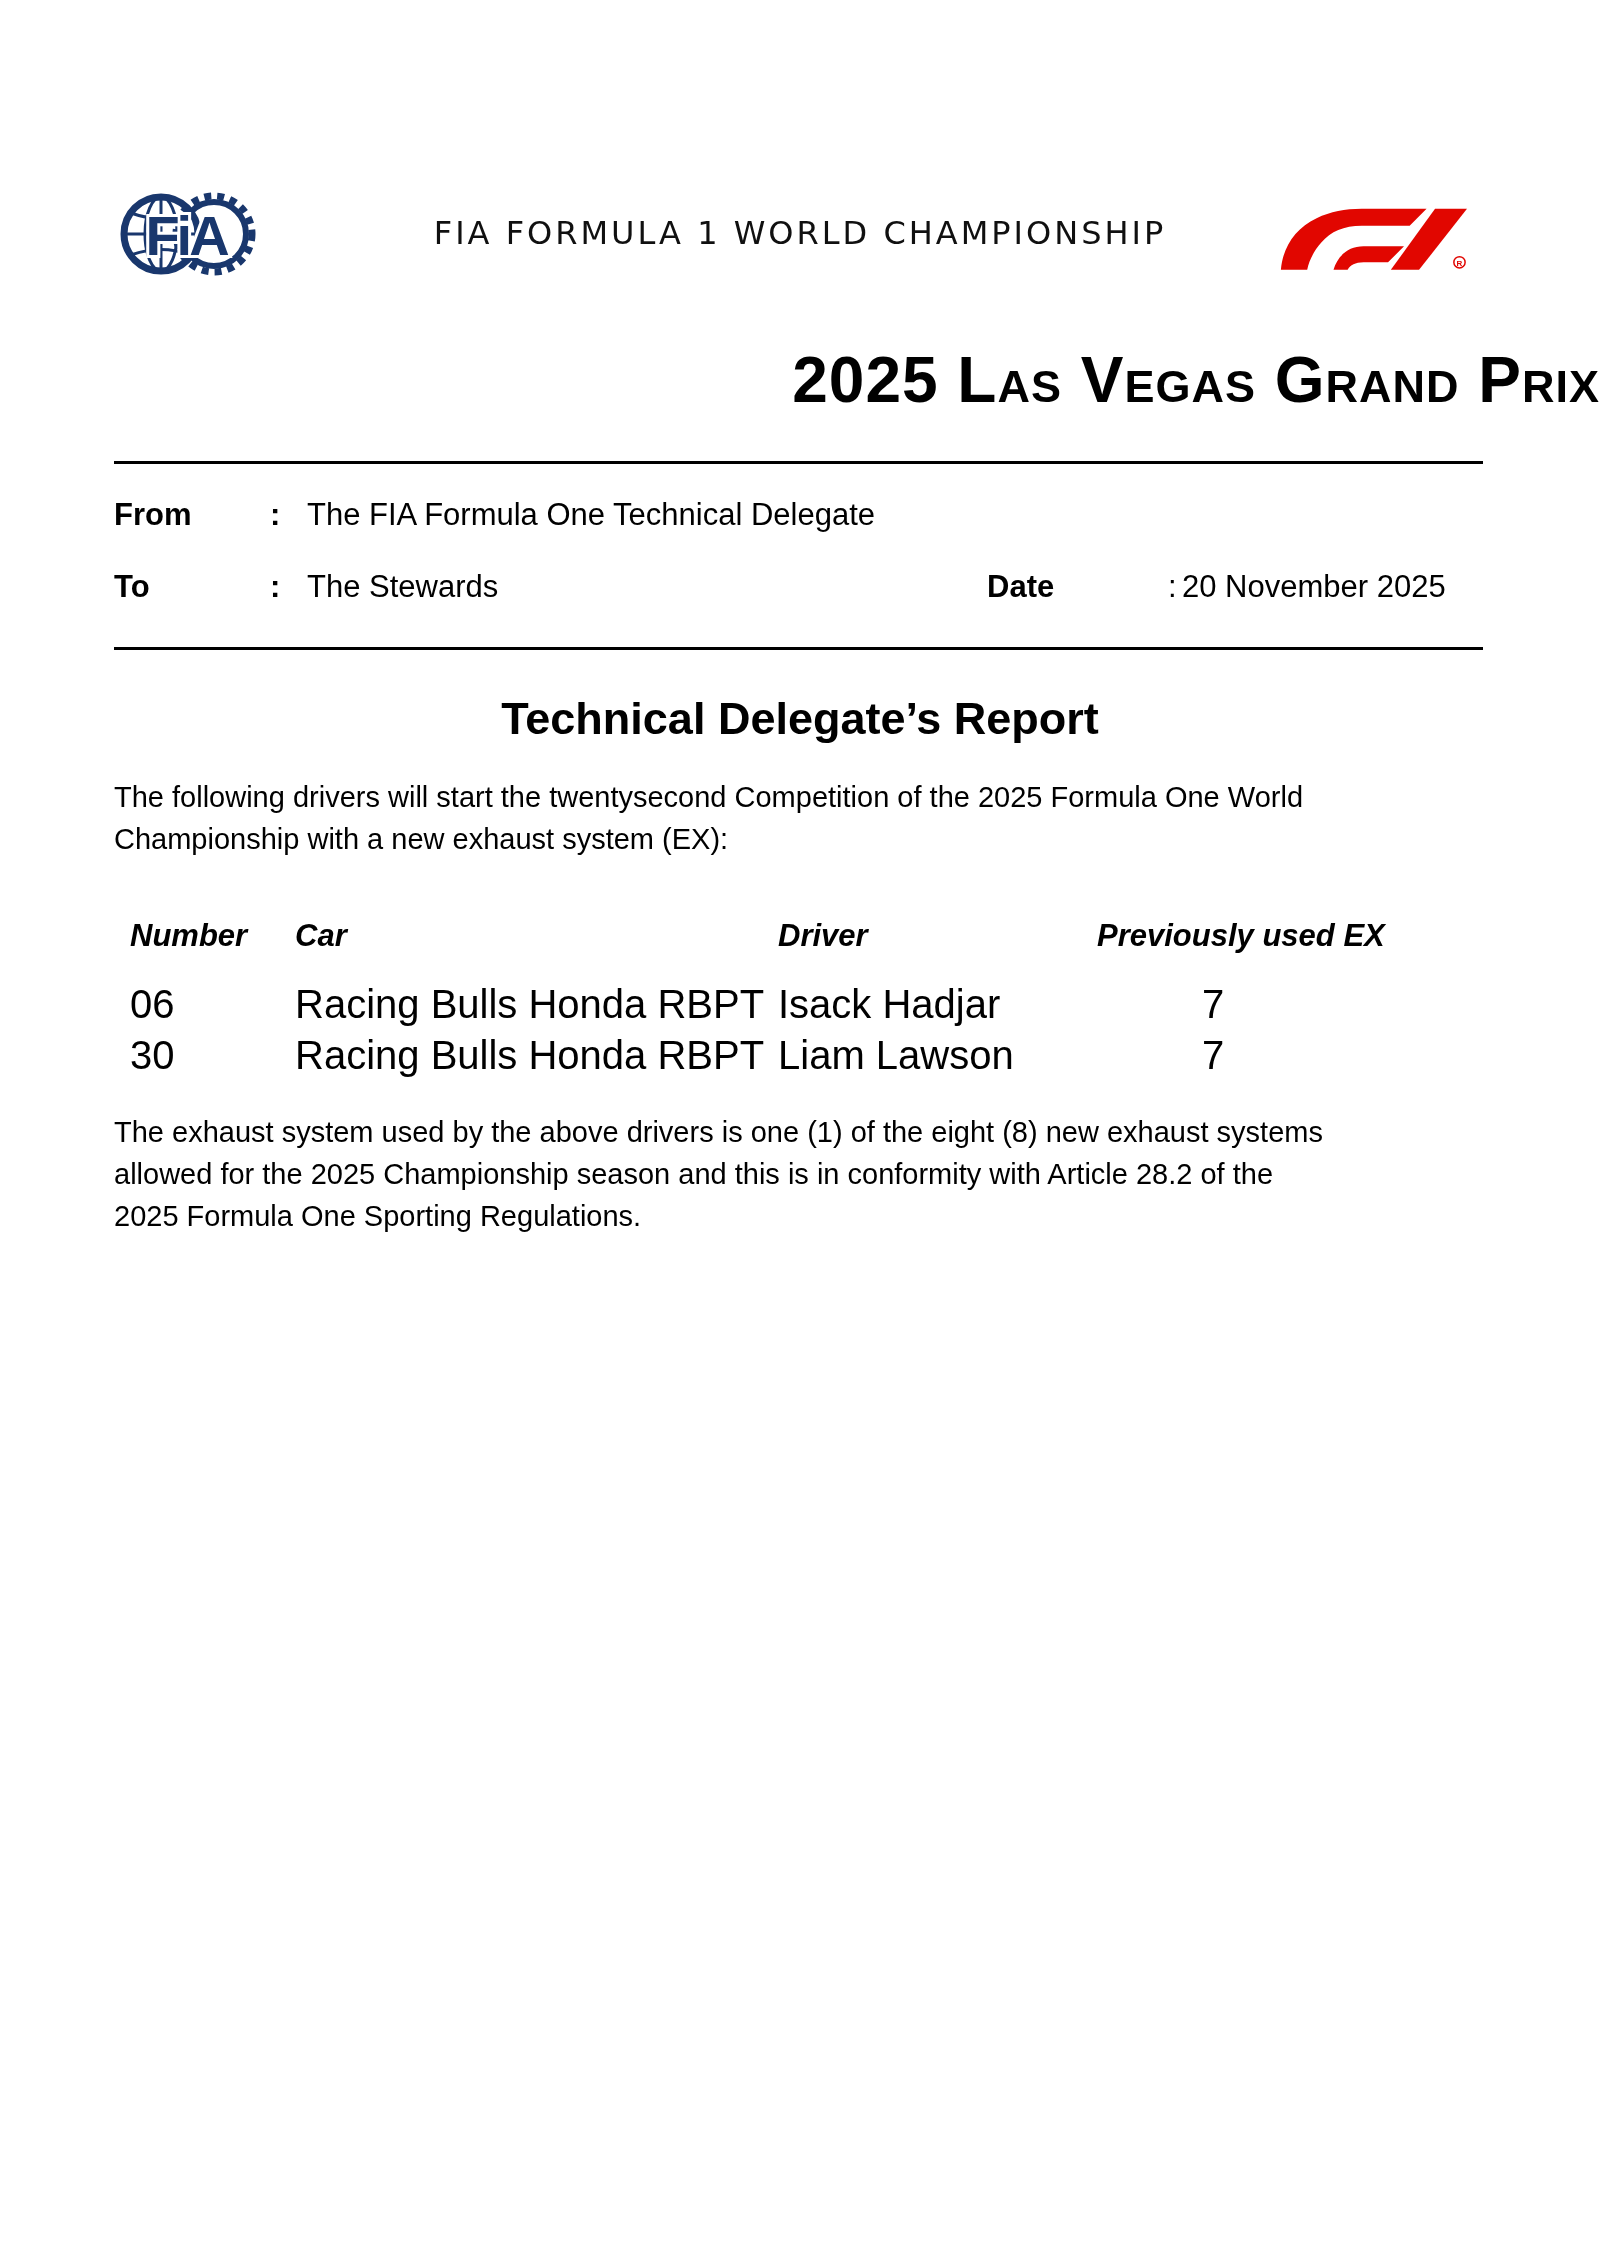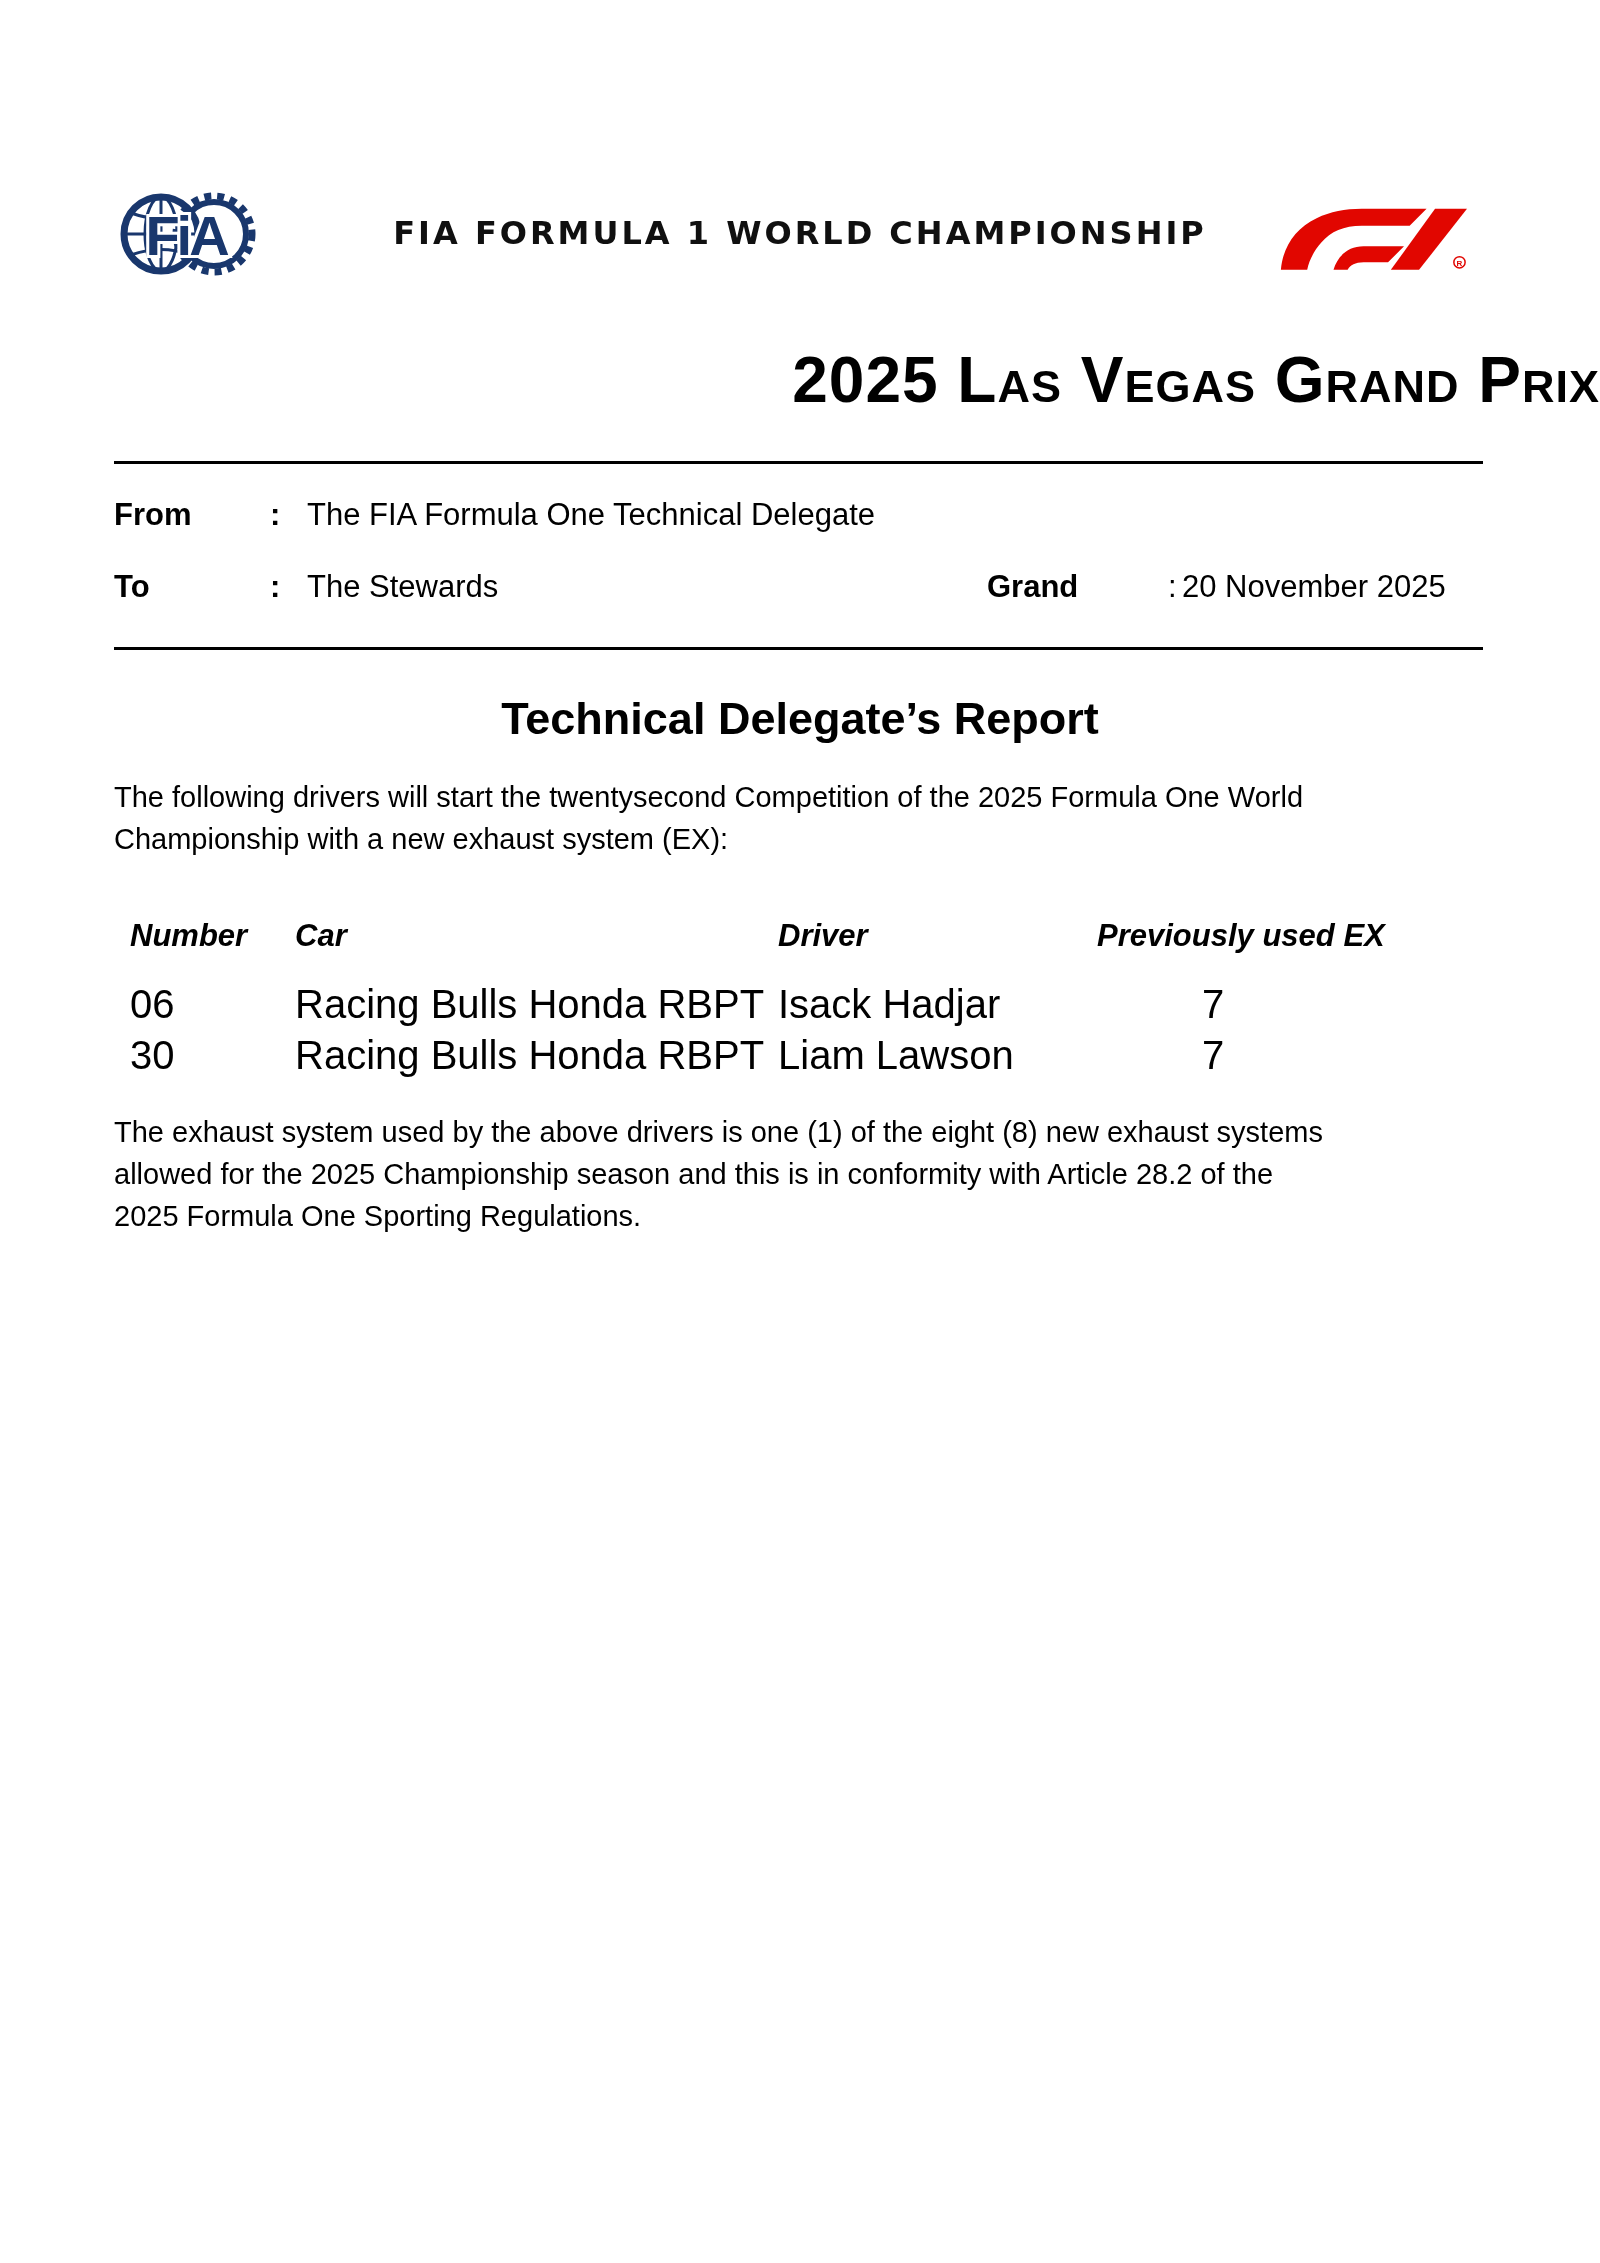--- a/index.html
+++ b/index.html
@@ -13,21 +13,21 @@
     overflow:hidden;
   }
   .abs{position:absolute;}
 
   
   #fia-logo{left:120px;top:184px;width:136px;height:100px;}
   #org-text{
     left:0;top:214px;width:1600px;
     text-align:center;
     font-family:"DejaVu Sans","Liberation Sans",sans-serif;
-    font-size:32px;font-weight:700;letter-spacing:3px;color:#101010;
+    font-size:32px;font-weight:400;letter-spacing:3px;color:#101010;
     white-space:nowrap;
   }
   #f1-logo{left:1279px;top:202px;width:188px;height:68px;}
 
   
   #event-title{
     left:0;top:348px;width:1600px;text-align:right;
     font-size:64px;font-weight:bold;line-height:1;
     font-variant:small-caps;font-variant-caps:small-caps;
     letter-spacing:1px;white-space:nowrap;
@@ -114,21 +114,21 @@
 
   <div id="meta-from" class="abs meta-row">
     <span class="meta-label">From</span>
     <span class="meta-colon">:</span>
     <span class="meta-value">The FIA Formula One Technical Delegate</span>
   </div>
   <div id="meta-to" class="abs meta-row">
     <span class="meta-label">To</span>
     <span class="meta-colon">:</span>
     <span class="meta-value">The Stewards</span>
-    <span class="date-label">Grand</span>
+    <span class="date-label">Date</span>
     <span class="date-colon">:</span>
     <span class="date-value">20 November 2025</span>
   </div>
 
   <div id="rule-2" class="abs rule"></div>
 
   <div id="report-heading" class="abs">Technical Delegate’s Report</div>
 
   <div id="intro-para" class="abs para">
     <div class="line">The following drivers will start the twentysecond Competition of the 2025 Formula One World</div>

